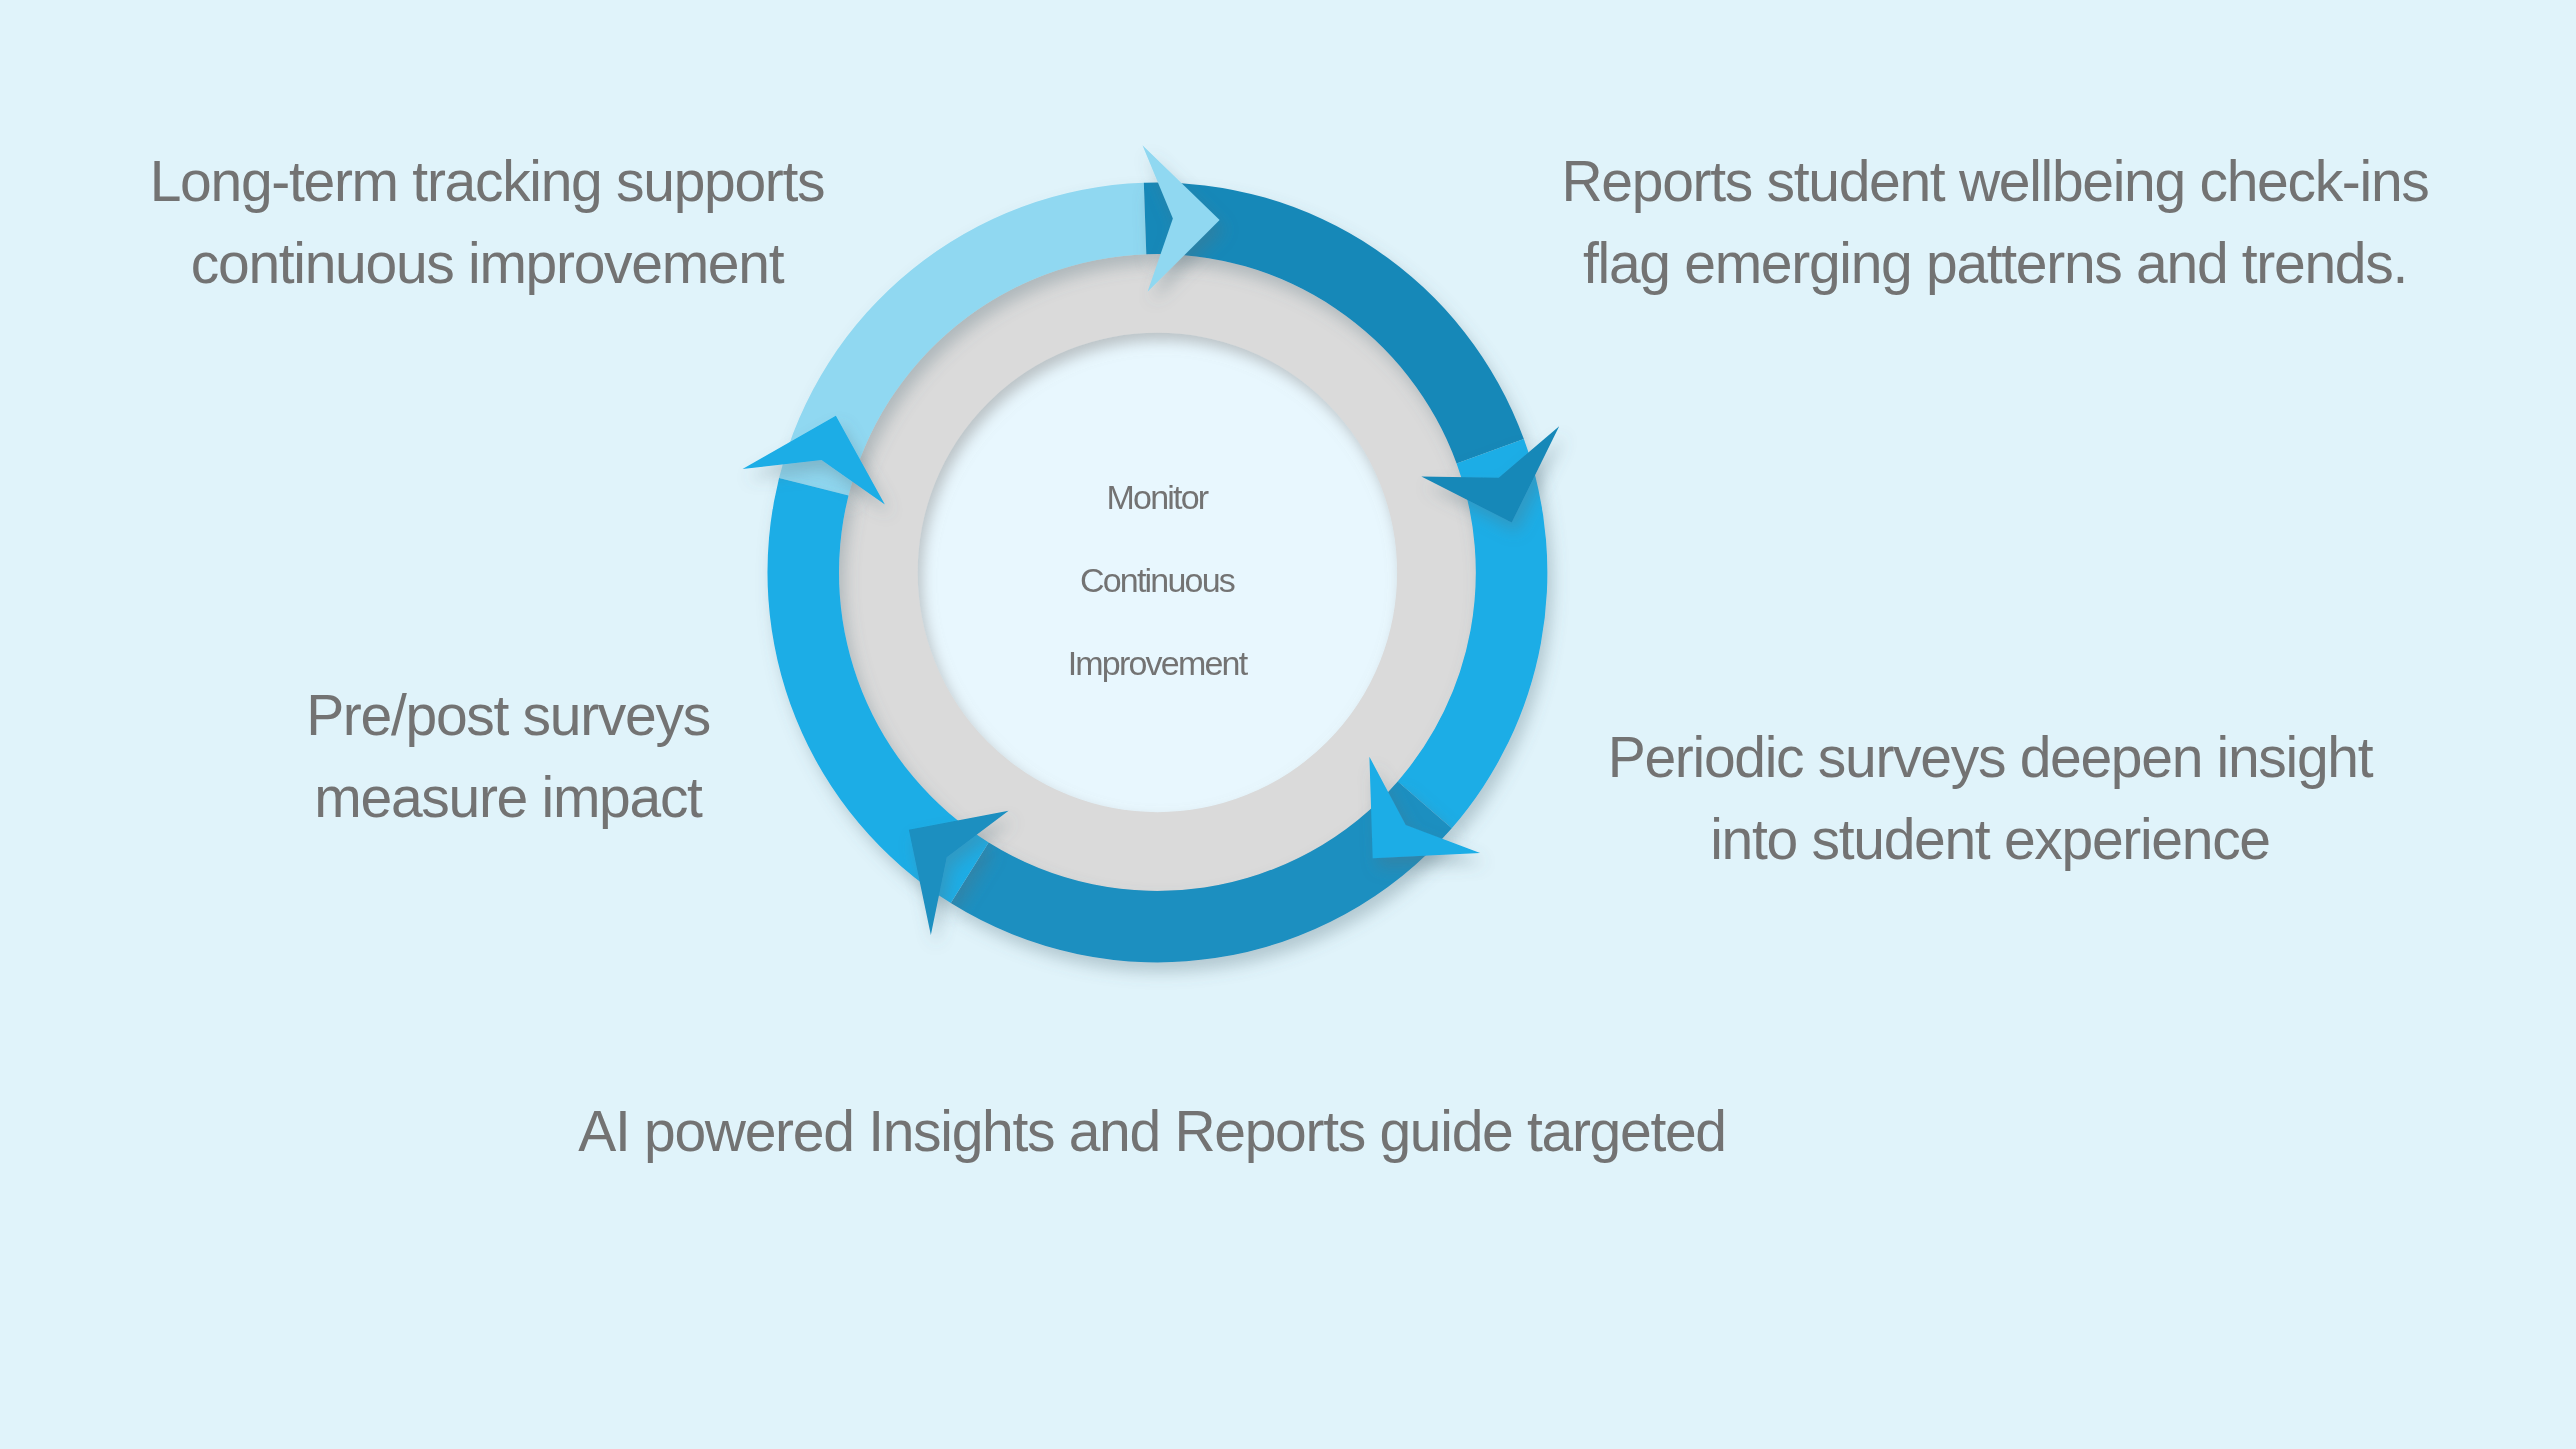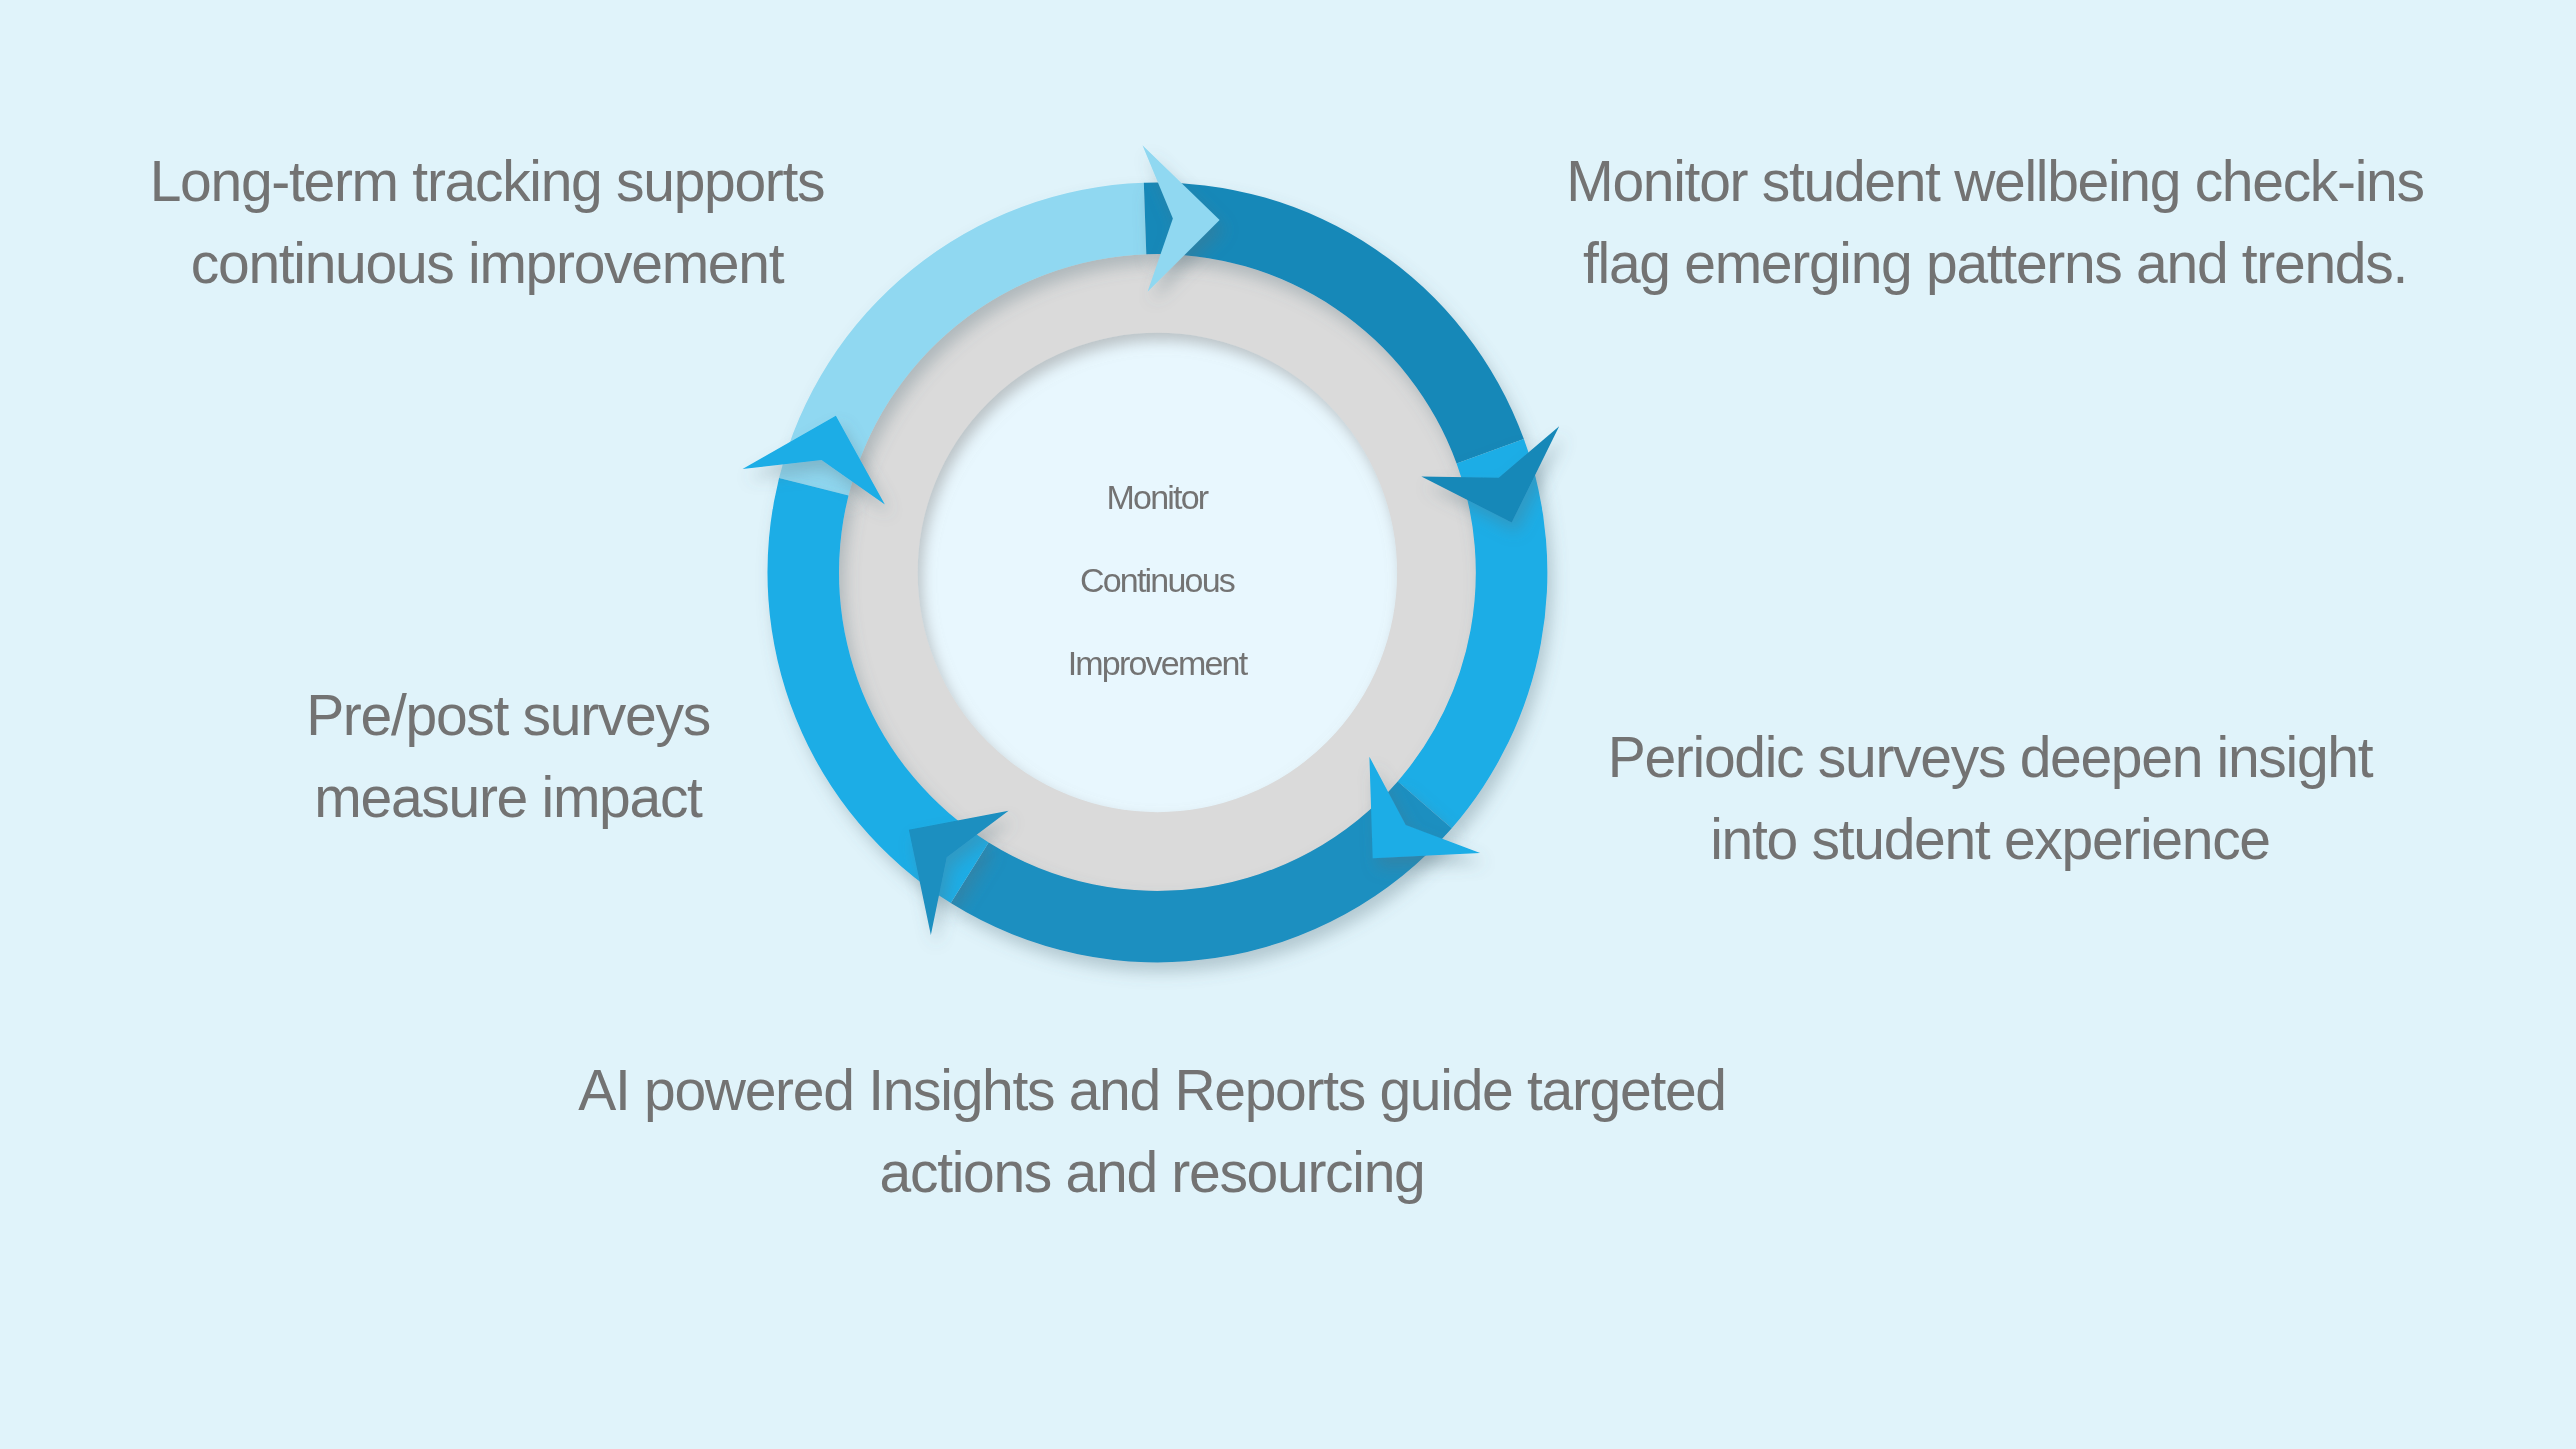--- a/index.html
+++ b/index.html
@@ -68,37 +68,36 @@
         <path d="M830.2 524.4 L934.5 464.7 L989.3 564.0 L918.5 514.3 Z" fill="#1aade6" filter="url(#arcShadow)"></path>
       </g>
   </svg>
 
   <div class="label label-top-left">
     <div>Long-term tracking supports</div>
     <div>continuous improvement</div>
   </div>
 
   <div class="label label-top-right">
-    <div>Monitor student wellbeing check-ins</div>
+    <div>Reports student wellbeing check-ins</div>
     <div>flag emerging patterns and trends.</div>
   </div>
 
   <div class="label label-mid-left">
     <div>Pre/post surveys</div>
     <div>measure impact</div>
   </div>
 
   <div class="label label-mid-right">
     <div>Periodic surveys deepen insight</div>
     <div>into student experience</div>
   </div>
 
   <div class="label label-bottom">
     <div>AI powered Insights and Reports guide targeted</div>
-    <div>actions and resourcing</div>
   </div>
 
   <div class="center-text">
     <div>Monitor</div>
     <div>Continuous</div>
     <div>Improvement</div>
   </div>
 
 </div>
 

